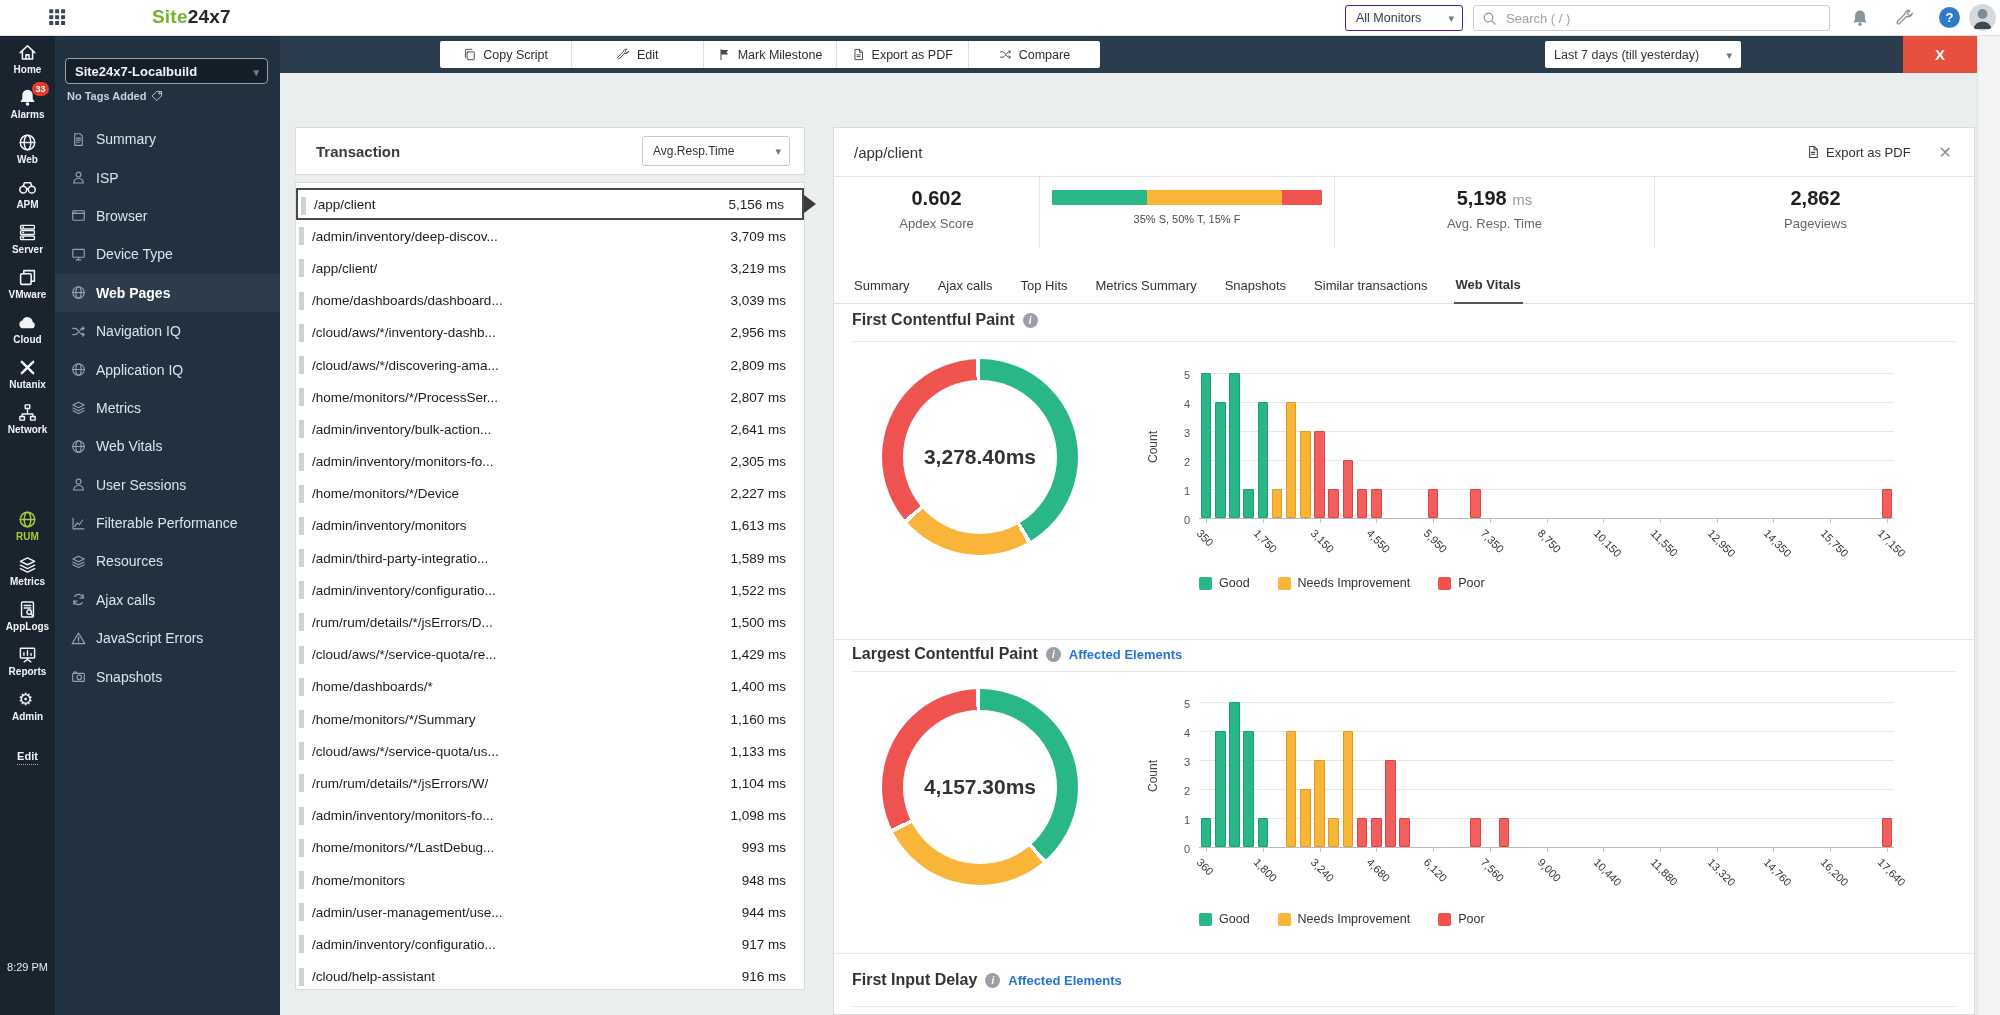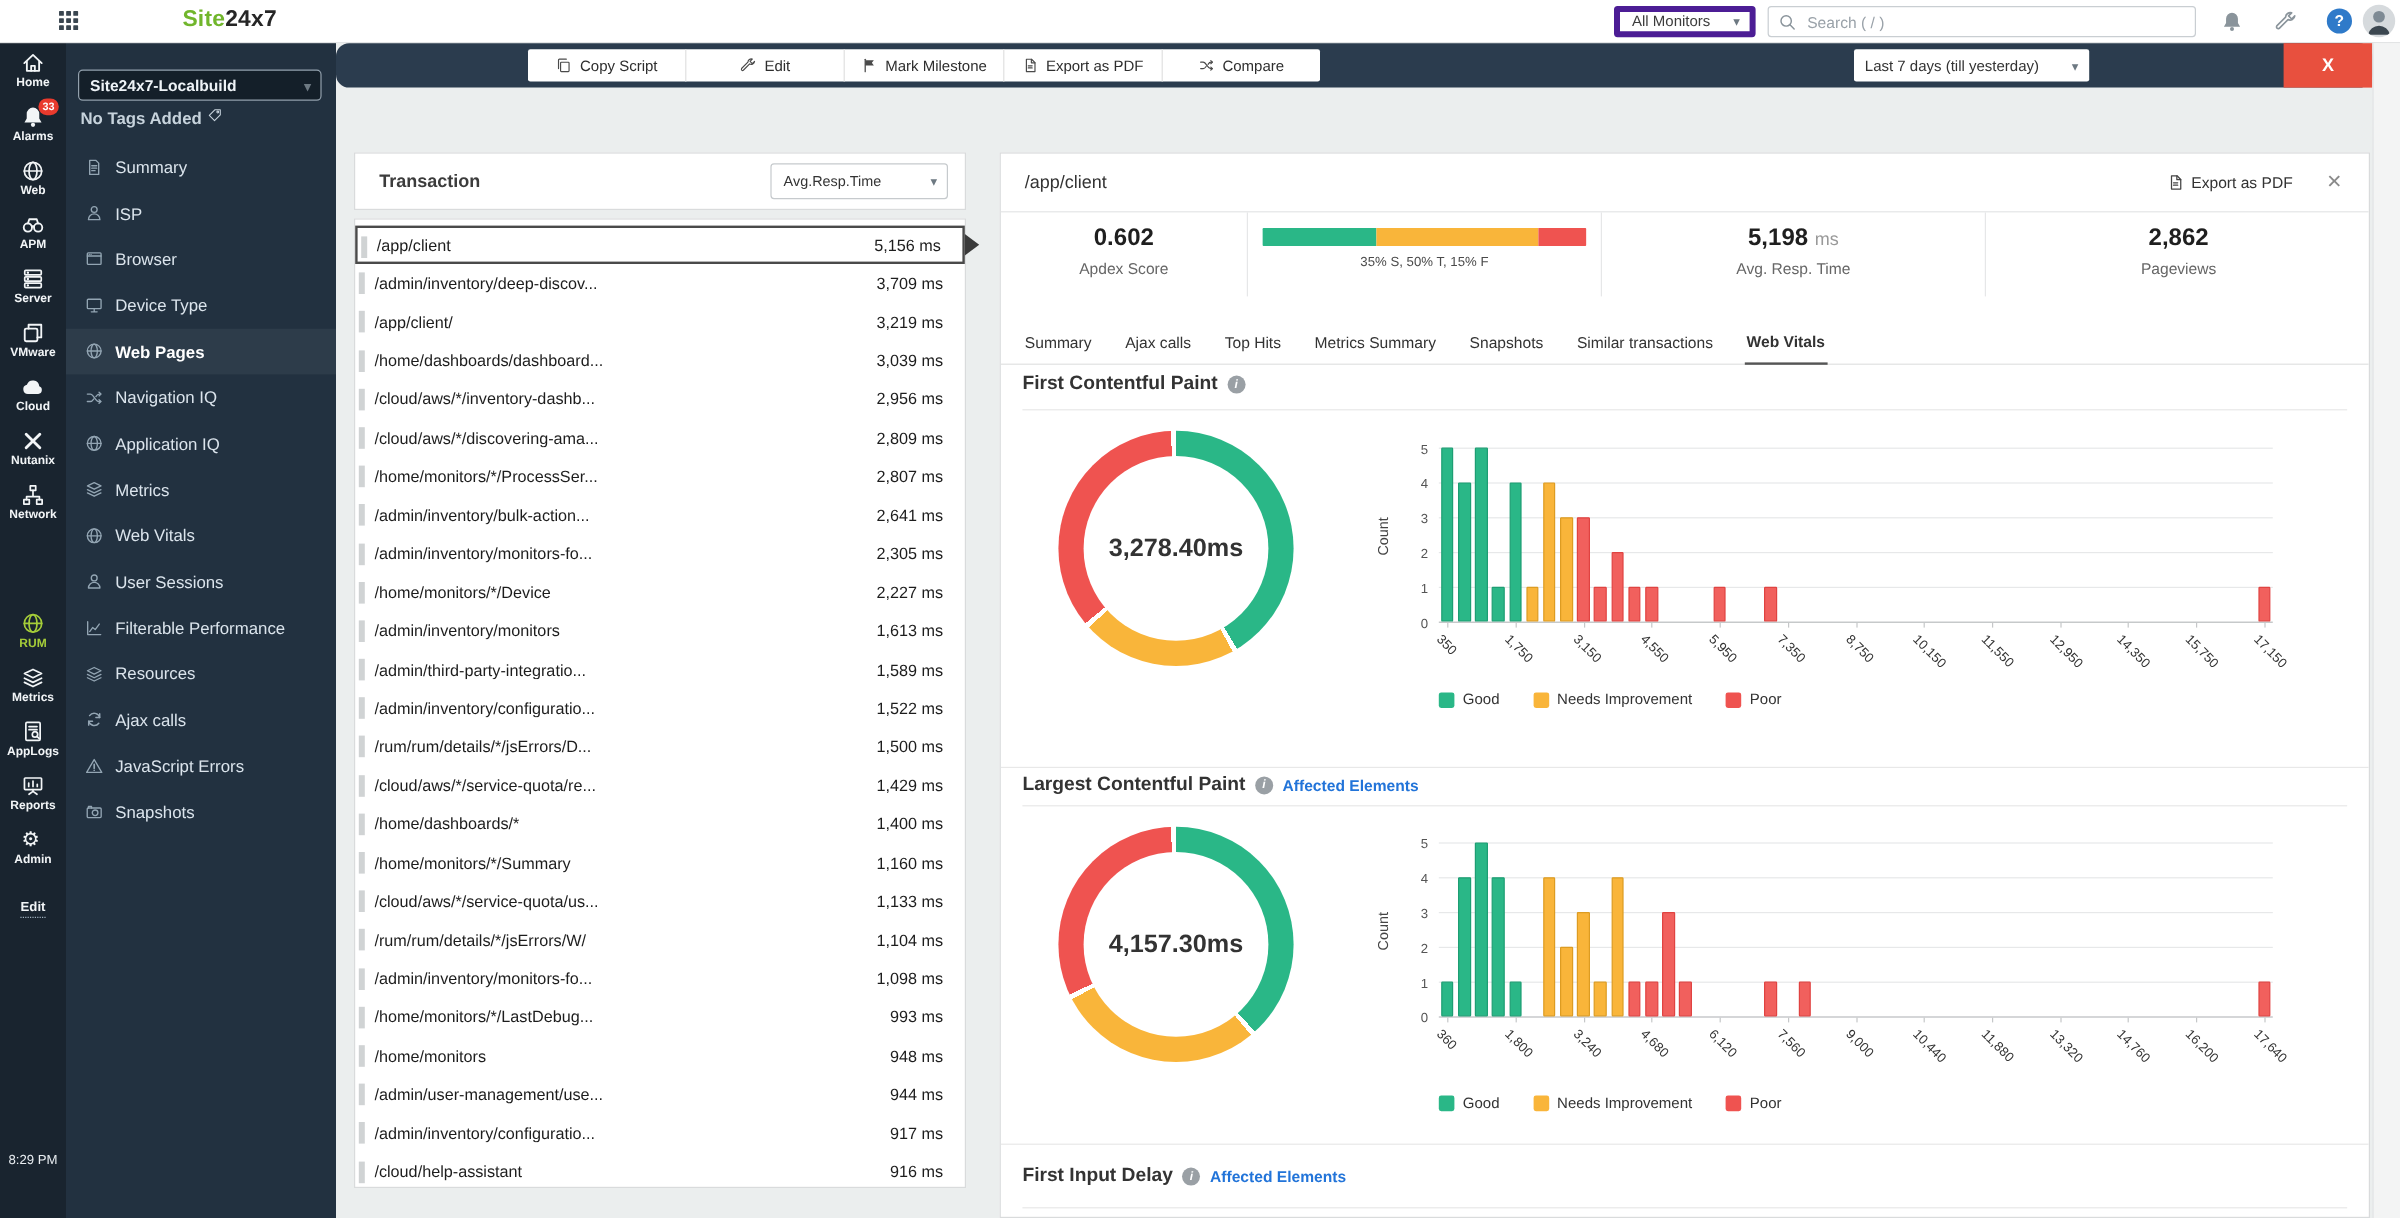--- a/index.html
+++ b/index.html
@@ -4,21 +4,21 @@
 <style>
   html,body{margin:0;padding:0;background:#fff;}
   *{box-sizing:border-box;}
   #app{position:relative;width:2000px;height:1015px;overflow:hidden;background:#ebeeee;
        font-family:"Liberation Sans",sans-serif;color:#333;}
   
   .topbar{position:absolute;left:0;top:0;width:2000px;height:36px;background:#fff;border-bottom:1px solid #e2e4e5;}
   .grid-ic{position:absolute;left:48px;top:8px;width:19px;height:19px;color:#3a4650;}
   .logo{position:absolute;left:152px;top:6px;font-size:19px;font-weight:bold;letter-spacing:.2px;}
   .logo .lg1{color:#71b62c;} .logo .lg2{color:#262626;}
-  .monbox{position:absolute;left:1345px;top:5px;width:118px;height:26px;border:5px solid #4c1d95;border-radius:3px;
+  .monbox{position:absolute;left:1345px;top:5px;width:118px;height:26px;border:1px solid #4c1d95;border-radius:3px;
           display:flex;align-items:center;padding:0 8px 0 10px;font-size:12.5px;color:#3c3c3c;background:#fff;}
   .monbox .caret{margin-left:auto;}
   .caret::after{content:"▾";color:#6d7982;font-size:11px;}
   .searchbox{position:absolute;left:1473px;top:5px;width:357px;height:26px;border:1px solid #c9ced2;border-radius:3px;
              display:flex;align-items:center;padding:0 8px;background:#fff;}
   .searchbox .s-ic{width:15px;height:15px;color:#8a949b;margin-right:7px;flex:none;}
   .searchbox input{border:none;outline:none;font-size:13px;color:#444;width:100%;font-family:inherit;background:transparent;}
   .searchbox input::placeholder{color:#9aa2a9;}
   .tb-ic{position:absolute;top:9px;width:18px;height:18px;color:#8a949b;}
   .help-ic{position:absolute;left:1939px;top:7px;width:21px;height:21px;border-radius:50%;background:#2f7ac9;color:#fff;
@@ -38,33 +38,33 @@
   .si.edit-item{height:30px;margin-top:14px;}
   .si.edit-item .lbl{font-size:11px;border-bottom:1px dotted #9fb0bd;padding-bottom:2px;margin-top:0;}
   .badge{position:absolute;top:1px;right:6px;min-width:17px;height:14px;border-radius:8px;background:#e93a2d;color:#fff;
          font-size:9px;font-weight:bold;display:flex;align-items:center;justify-content:center;padding:0 3px;}
   .time{position:absolute;bottom:42px;left:0;width:55px;text-align:center;font-size:11px;color:#e8edf1;}
   
   .nav{position:absolute;left:55px;top:36px;width:225px;height:979px;background:#223140;}
   .monitor-dd{position:absolute;left:10px;top:22px;width:203px;height:26px;background:#141f29;border:1.5px solid #93a1ad;
               border-radius:4px;display:flex;align-items:center;padding:0 8px 0 9px;color:#eef3f7;font-size:13px;font-weight:600;cursor:pointer;}
   .monitor-dd .caret{margin-left:auto;}
-  .tags{position:absolute;left:12px;top:54px;display:flex;align-items:flex-start;gap:5px;color:#c7d3dc;font-size:14px;font-weight:600;}
+  .tags{position:absolute;left:12px;top:54px;display:flex;align-items:center;gap:5px;color:#c7d3dc;font-size:11px;font-weight:600;}
   .tags .ic{width:12px;height:12px;color:#c7d3dc;} .tags .ic svg{width:12px;height:12px;display:block;}
   .nav-list{position:absolute;left:0;top:84px;width:225px;}
   .nav-item{height:38.4px;display:flex;align-items:center;padding-left:16px;cursor:pointer;}
   .nav-item .ic{width:15px;height:15px;margin-right:10px;color:#93a5b3;flex:none;}
   .nav-item .ic svg{width:15px;height:15px;display:block;}
   .nav-item .nl{font-size:14px;color:#dbe4ec;white-space:nowrap;}
   .nav-item.active{background:#2d3c4a;}
   .nav-item.active .nl{color:#fff;font-weight:600;}
   .nav-item .chev{margin-left:auto;margin-right:13px;}
   .chev::after{content:"▸";color:#cdd7df;font-size:13px;}
   
-  .toolbar{position:absolute;left:280px;top:36px;width:1697px;height:37px;background:#2b3c4e;border-radius:11px;}
+  .toolbar{position:absolute;left:280px;top:36px;width:1697px;height:37px;background:#2b3c4e;}
   .tb-group{position:absolute;left:160px;top:5px;width:660px;height:27px;background:#fff;border-radius:2px;display:flex;}
   .tb-btn{flex:1;display:flex;align-items:center;justify-content:center;gap:7px;font-size:12.5px;color:#2e2e2e;
           border-left:1px solid #e0e0e0;cursor:pointer;white-space:nowrap;}
   .tb-btn:first-child{border-left:none;}
   .tb-btn .ic{width:13px;height:13px;color:#4a4a4a;} .tb-btn .ic svg{width:13px;height:13px;display:block;}
   .date-dd{position:absolute;left:1265px;top:5px;width:196px;height:27px;background:#fff;border-radius:2px;
            display:flex;align-items:center;padding:0 9px;font-size:12.5px;color:#333;cursor:pointer;}
   .date-dd .caret{margin-left:auto;}
   .closebtn{position:absolute;right:0;top:0;width:74px;height:37px;background:#e8503e;color:#fff;display:flex;
             align-items:center;justify-content:center;font-size:15px;font-weight:bold;cursor:pointer;}

